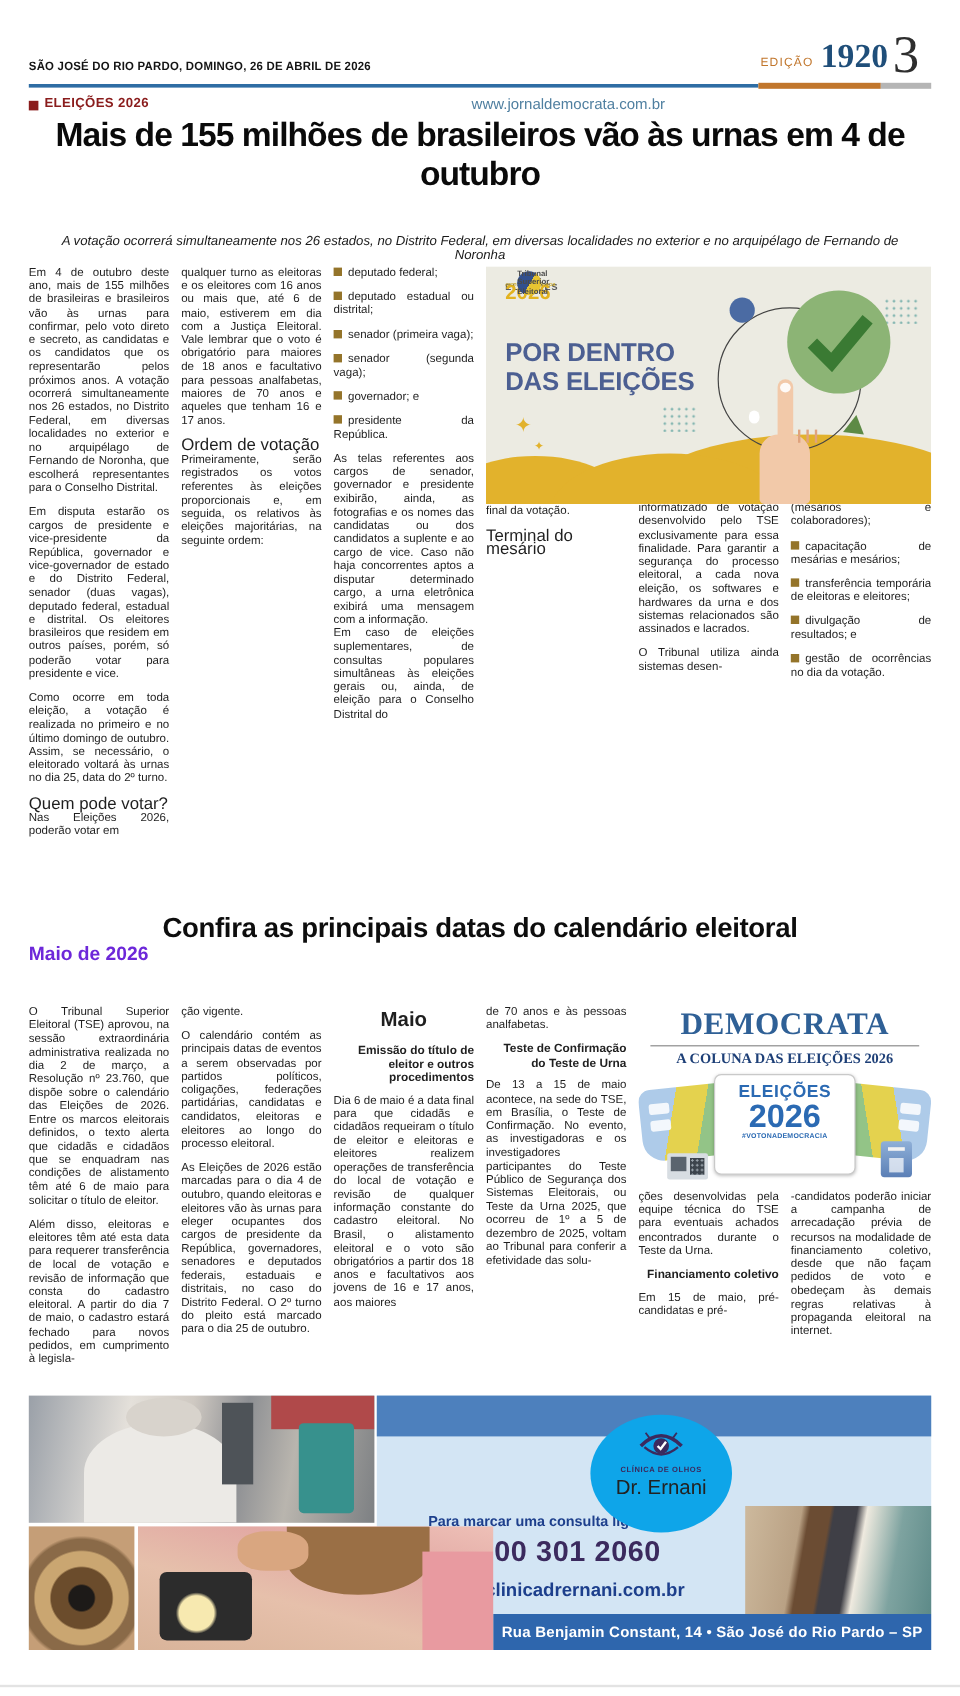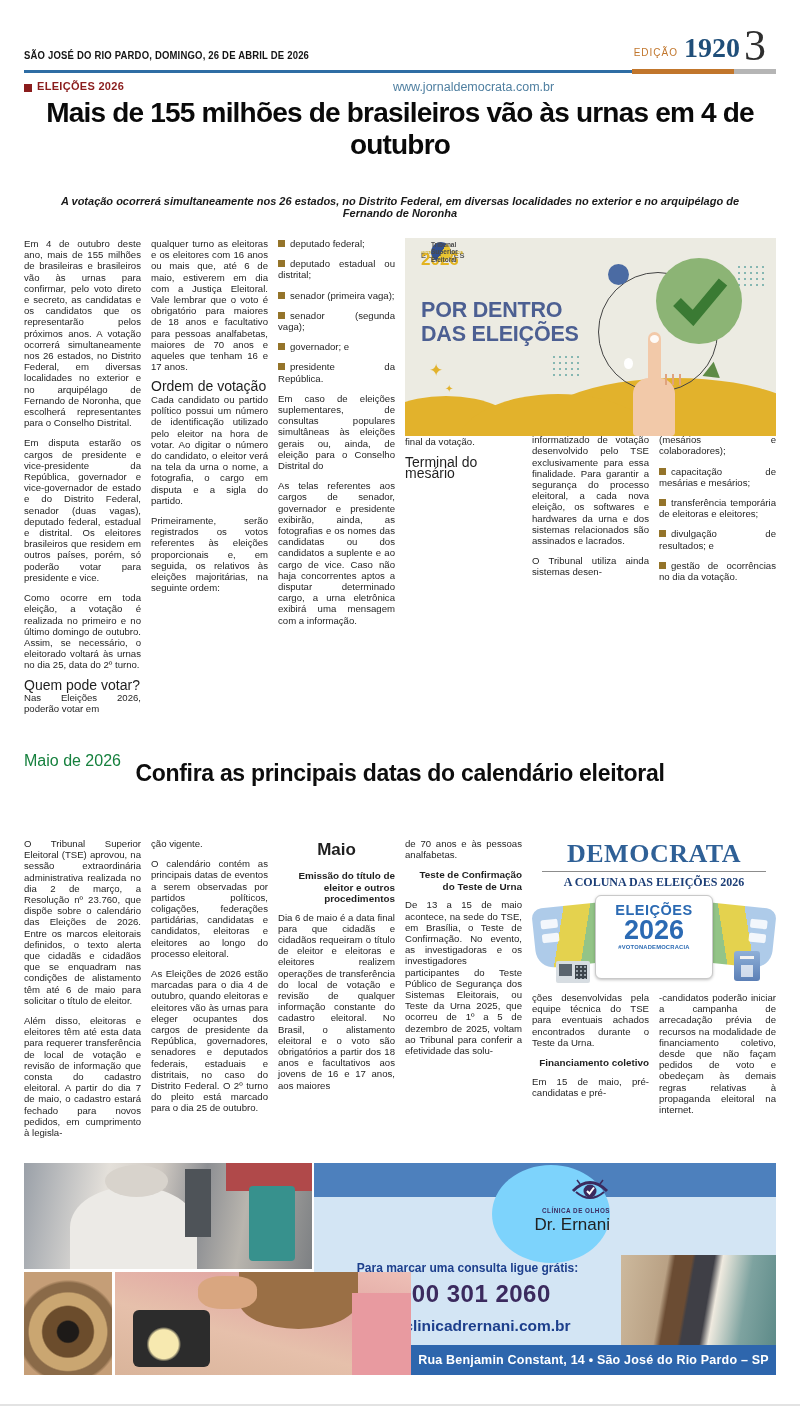--- a/index.html
+++ b/index.html
@@ -19,23 +19,23 @@
   .rule-orange{position:absolute;left:632px;top:69px;width:102px;height:5px;background:#c1762c;}
   .rule-gray{position:absolute;left:734px;top:69px;width:42px;height:5px;background:#b5b5b5;}
   .section-label{position:absolute;left:24px;top:80px;display:flex;align-items:flex-end;gap:5px;
                  font-size:11px;font-weight:bold;color:#8a1c1c;letter-spacing:.3px;}
   .section-sq{width:8px;height:8px;background:#8a1c1c;display:inline-block;}
 
   
   .h1{position:absolute;left:25px;top:97px;width:750px;text-align:center;font-size:28px;font-weight:bold;
       letter-spacing:-.8px;line-height:1.15;color:#0a0a0a;}
   .sub{position:absolute;left:40px;top:195px;width:720px;text-align:center;font-size:11px;font-style:italic;
-       font-weight:bold;color:#1a1a1a;}
+       font-weight:normal;color:#1a1a1a;}
   .art{position:absolute;left:24px;display:flex;gap:10px;overflow:hidden;}
-  .art1{top:222px;width:752px;height:500px;margin-top:16px;}
+  .art1{top:222px;width:752px;height:500px;}
   .col{width:117px;flex:0 0 117px;}
   .pt1{padding-top:120px;}
   .bp{font-size:9.6px;line-height:11.2px;text-align:justify;margin:0 0 9px 0;}
   .tight{margin-bottom:0;}
   .bh{font-size:14px;line-height:11.5px;font-weight:normal;margin:0 0 1px 0;}
   .sq{display:inline-block;width:7px;height:7px;background:#94742a;margin-right:5px;}
 
   
   .promo{position:absolute;left:381px;top:0;width:371px;height:198px;background:#ecebe2;overflow:hidden;}
   .promo *{position:absolute;}
@@ -67,21 +67,21 @@
   .dots{width:30px;height:22px;background-image:radial-gradient(#86b7b2 1px,transparent 1.3px);background-size:6px 6px;}
   .dots1{right:10px;top:26px;}
   .dots2{left:146px;top:116px;}
   .spark{color:#e2b22c;font-size:17px;line-height:1;}
   .spark1{left:24px;top:124px;}
   .spark2{left:40px;top:146px;font-size:10px;}
 
   
   .h2{position:absolute;left:25px;top:760px;width:750px;text-align:center;font-size:23px;font-weight:bold;
       letter-spacing:-.3px;color:#0d0d0d;}
-  .h2sub{position:absolute;left:24px;top:752px;font-size:16px;font-weight:normal;color:#15803d;}
+  .h2sub{position:absolute;left:24px;top:787px;font-size:16px;font-weight:bold;color:#6d28d9;}
   .art2{top:838px;width:752px;height:302px;}
   .pt2{padding-top:154px;}
   .month{font-size:17px;font-weight:bold;text-align:center;margin:2px 0 10px 0;}
   .bh2{font-size:9.9px;line-height:11.5px;font-weight:bold;margin:0 0 7px 0;text-align:right;}
 
   
   .dem{position:absolute;left:508px;top:0;width:244px;height:146px;background:#fff;overflow:hidden;}
   .dem-title{font-family:"Liberation Serif",serif;font-size:26px;font-weight:bold;color:#2f6096;text-align:center;
              line-height:1;letter-spacing:.5px;margin-top:3px;}
   .dem-line{height:1px;background:#8c8c8c;margin:4px 10px 3px 10px;}
@@ -106,22 +106,22 @@
           background:linear-gradient(180deg,#8fb0d8,#5b7fb6);}
   .ballot-slot{position:absolute;left:6px;top:5px;width:14px;height:3px;background:#f2f2f2;}
   .ballot-face{position:absolute;left:7px;bottom:4px;width:12px;height:12px;background:rgba(255,255,255,.7);}
 
   
   .clinic{position:absolute;left:24px;top:1163px;width:752px;height:212px;background:#fff;}
   .cl-panel{position:absolute;left:290px;top:0;width:462px;height:212px;background:#d3e5f4;}
   .cl-band{position:absolute;left:0;top:0;width:100%;height:34px;background:#4d80bd;}
   .cl-bar{position:absolute;left:97px;top:182px;width:365px;height:30px;background:#2e66ad;color:#fff;
           font-size:12.5px;font-weight:bold;text-align:center;line-height:30px;letter-spacing:.2px;}
-  .cl-oval{position:absolute;left:178px;top:2px;width:118px;height:98px;background:#7dd3fc;border-radius:50%;
-           text-align:right;padding-top:13px;box-sizing:border-box;}
+  .cl-oval{position:absolute;left:178px;top:16px;width:118px;height:98px;background:#0ea5e9;border-radius:50%;
+           text-align:center;padding-top:13px;box-sizing:border-box;}
   .cl-small{font-size:6.3px;font-weight:bold;color:#3b2a5e;letter-spacing:.5px;margin-top:1px;}
   .cl-name{font-size:17px;color:#222;margin-top:1px;}
   .cl-cta{position:absolute;left:0;top:98px;width:307px;text-align:center;}
   .cta-line{font-size:12px;font-weight:bold;color:#1d3f8c;}
   .cta-phone{font-size:24px;font-weight:bold;color:#3b2a5e;margin-top:5px;letter-spacing:.5px;}
   .cta-site{font-size:15.5px;font-weight:bold;color:#1d3f8c;margin-top:9px;}
   .ph{position:absolute;overflow:hidden;}
   .cl-p1{left:0;top:0;width:288px;height:106px;
      background:linear-gradient(100deg,#9aa0a8 0%,#e4e0da 28%,#cfc9c2 45%,#8d8f93 60%,#b9b5ae 75%,#7d8083 100%);}
   .p1-red{position:absolute;right:0;top:0;width:30%;height:26%;background:#b0494a;}
@@ -169,32 +169,31 @@
     <div class="col">
       <p class="bp">Em 4 de outubro deste ano, mais de 155 milhões de brasileiras e brasileiros vão às urnas para confirmar, pelo voto direto e secreto, as candidatas e os candidatos que os representarão pelos próximos anos. A votação ocorrerá simultaneamente nos 26 estados, no Distrito Federal, em diversas localidades no exterior e no arquipélago de Fernando de Noronha, que escolherá representantes para o Conselho Distrital.</p>
       <p class="bp">Em disputa estarão os cargos de presidente e vice-presidente da República, governador e vice-governador de estado e do Distrito Federal, senador (duas vagas), deputado federal, estadual e distrital. Os eleitores brasileiros que residem em outros países, porém, só poderão votar para presidente e vice.</p>
       <p class="bp">Como ocorre em toda eleição, a votação é realizada no primeiro e no último domingo de outubro. Assim, se necessário, o eleitorado voltará às urnas no dia 25, data do 2º turno.</p>
       <p class="bh">Quem pode votar?</p>
       <p class="bp">Nas Eleições 2026, poderão votar em</p>
     </div>
     <div class="col">
       <p class="bp">qualquer turno as eleitoras e os eleitores com 16 anos ou mais que, até 6 de maio, estiverem em dia com a Justiça Eleitoral. Vale lembrar que o voto é obrigatório para maiores de 18 anos e facultativo para pessoas analfabetas, maiores de 70 anos e aqueles que tenham 16 e 17 anos.</p>
       <p class="bh">Ordem de votação</p>
-      <p class="bp">Cada candidato ou partido político possui um número de identificação utilizado pelo eleitor na hora de votar. Ao digitar o número do candidato, o eleitor verá na tela da urna o nome, a fotografia, o cargo em disputa e a sigla do partido.</p>
       <p class="bp">Primeiramente, serão registrados os votos referentes às eleições proporcionais e, em seguida, os relativos às eleições majoritárias, na seguinte ordem:</p>
     </div>
     <div class="col">
       <p class="bp"><span class="sq"></span><span>deputado federal;</span></p>
       <p class="bp"><span class="sq"></span><span>deputado estadual ou distrital;</span></p>
       <p class="bp"><span class="sq"></span><span>senador (primeira vaga);</span></p>
       <p class="bp"><span class="sq"></span><span>senador (segunda vaga);</span></p>
       <p class="bp"><span class="sq"></span><span>governador; e</span></p>
       <p class="bp"><span class="sq"></span><span>presidente da República.</span></p>
+      <p class="bp tight">As telas referentes aos cargos de senador, governador e presidente exibirão, ainda, as fotografias e os nomes das candidatas ou dos candidatos a suplente e ao cargo de vice. Caso não haja concorrentes aptos a disputar determinado cargo, a urna eletrônica exibirá uma mensagem com a informação.</p>
       <p class="bp">Em caso de eleições suplementares, de consultas populares simultâneas às eleições gerais ou, ainda, de eleição para o Conselho Distrital do</p>
-      <p class="bp tight">As telas referentes aos cargos de senador, governador e presidente exibirão, ainda, as fotografias e os nomes das candidatas ou dos candidatos a suplente e ao cargo de vice. Caso não haja concorrentes aptos a disputar determinado cargo, a urna eletrônica exibirá uma mensagem com a informação.</p>
     </div>
     <div class="col pt1">
       <p class="bp">Arquipélago de Fernando de Noronha, os painéis referentes aos cargos ou às perguntas serão apresentados após a votação para os cargos majoritários – ou seja, ao final da votação.</p>
       <p class="bh">Terminal do mesário</p>
     </div>
     <div class="col pt1">
       <p class="bp">na urna.</p>
       <p class="bp tight">Sistema informatizado</p>
       <p class="bp">Já é tradição. Desde 1996, os brasileiros registram o voto na urna eletrônica, por meio de um sistema informatizado de votação desenvolvido pelo TSE exclusivamente para essa finalidade. Para garantir a segurança do processo eleitoral, a cada nova eleição, os softwares e hardwares da urna e dos sistemas relacionados são assinados e lacrados.</p>
       <p class="bp">O Tribunal utiliza ainda sistemas desen-</p>

